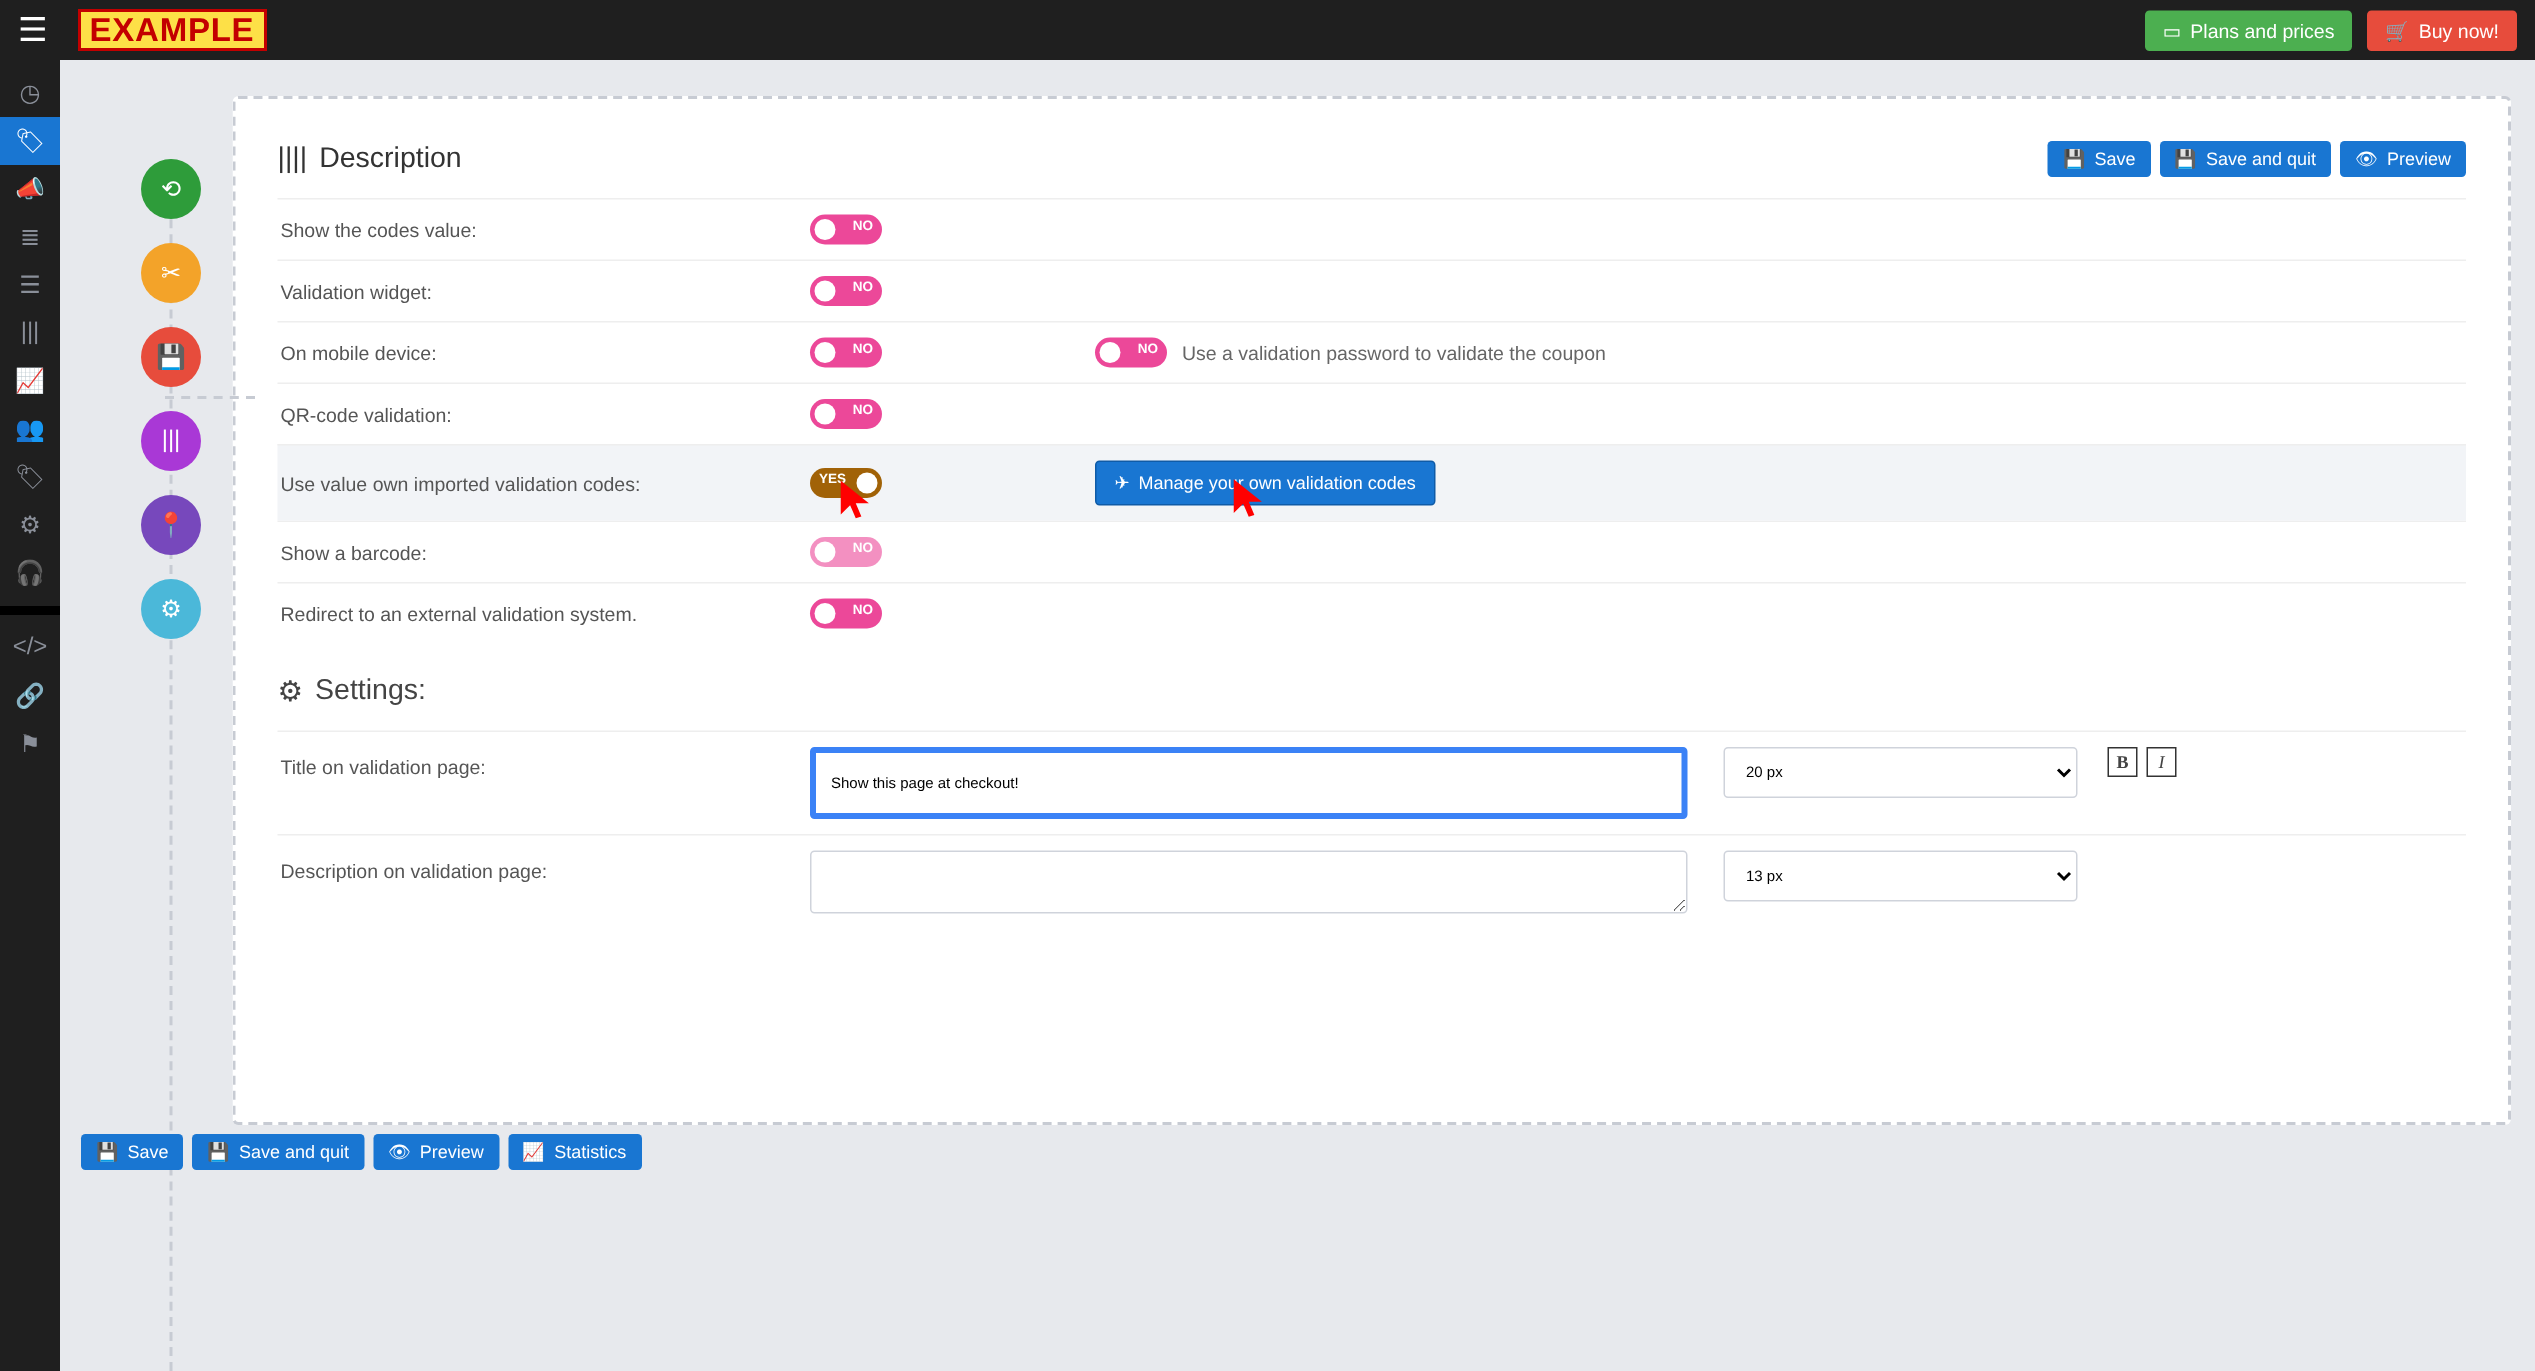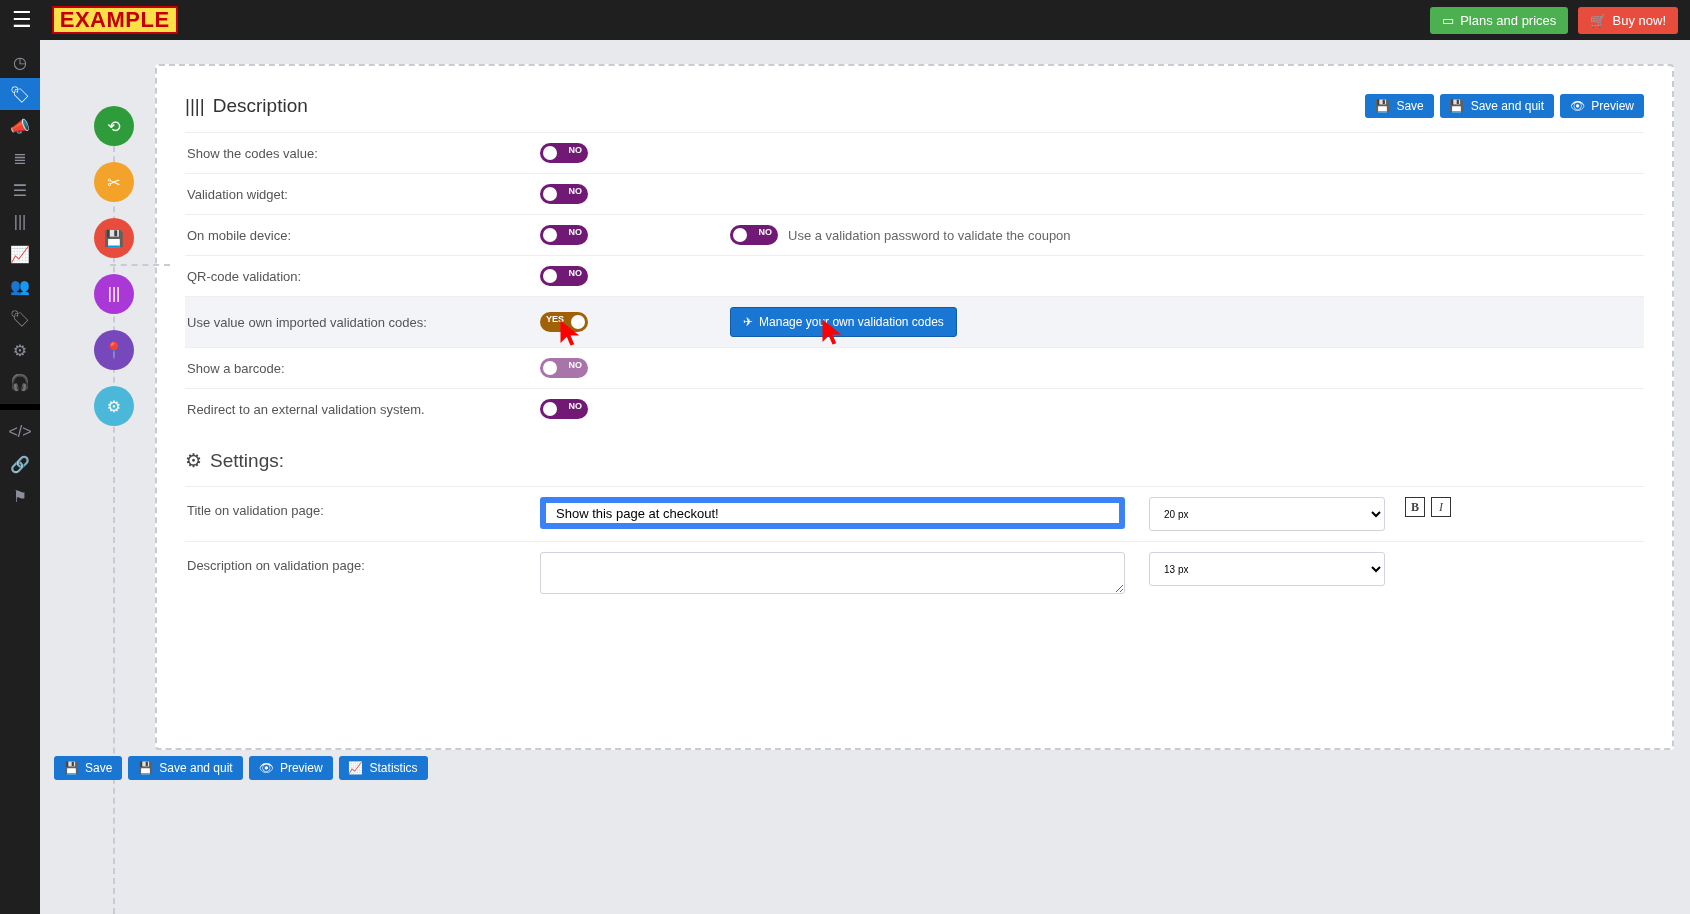--- a/index.html
+++ b/index.html
@@ -31,36 +31,36 @@
 .panel-title { font-size: 19px; color: #333; display: flex; align-items: center; gap: 8px; }
 .panel-actions { margin-left: auto; display: flex; gap: 6px; }
 .btn-blue { background: #1976d2; padding: 5px 10px; font-size: 12px; }
 .field-row { display: flex; align-items: center; padding: 10px 0; border-top: 1px solid #eee; min-height: 40px; }
 .field-row.first { border-top: 1px solid #eee; }
 .field-row.highlight { background: #f2f4f7; }
 .field-label { width: 355px; font-size: 13px; color: #555; padding-left: 2px; }
 .field-control { display: flex; align-items: center; gap: 18px; flex: 0 0 190px; }
 .field-extra { display: flex; align-items: center; gap: 10px; font-size: 13px; color: #666; }
 .toggle { width: 48px; height: 20px; border-radius: 10px; position: relative; }
-.toggle-no { background: #701a75; }
+.toggle-no { background: #ec4899; }
 .toggle-yes { background: #a16207; }
 .toggle .knob { position: absolute; width: 14px; height: 14px; border-radius: 50%; top: 3px; background: #fff; }
 .toggle-no .knob { left: 3px; }
 .toggle-yes .knob { right: 3px; }
 .toggle-text { position: absolute; top: 2px; font-size: 9px; font-weight: 700; color: #fff; }
 .toggle-no .toggle-text { right: 6px; }
 .toggle-yes .toggle-text { left: 6px; }
 .toggle-disabled { opacity: 0.6; }
 .btn-manage { background: #1976d2; border: 1px solid #0f5ba7; padding: 7px 12px; border-radius: 3px; color: #fff; font-size: 12px; display: inline-flex; align-items: center; gap: 6px; }
 .cursor { position: absolute; color: #ff0000; z-index: 10; }
 .section-title { font-size: 19px; margin: 20px 0 14px 0; display: flex; align-items: center; gap: 8px; }
 .settings-row { display: flex; align-items: flex-start; padding: 10px 0; border-top: 1px solid #eee; }
 .settings-row .field-label { width: 355px; padding-top: 6px; }
 .input-col { flex: 0 0 585px; margin-right: 24px; }
-.text-input { width: 100%; height: 32px; border: 6px solid #3b82f6; border-radius: 3px; padding: 0 10px; font-size: 13px; }
+.text-input { width: 100%; height: 48px; border: 4px solid #3b82f6; border-radius: 3px; padding: 0 10px; font-size: 10px; }
 .textarea { width: 100%; height: 42px; border: 1px solid #cfd3db; border-radius: 3px; padding: 6px 10px; font-size: 13px; resize: both; }
 .select-col { flex: 0 0 236px; margin-right: 20px; }
 .select { width: 100%; height: 34px; border: 1px solid #cfd3db; border-radius: 3px; font-size: 10px; background: #fff; padding: 0 10px; }
 .format-col { display: flex; gap: 6px; align-items: flex-start; }
 .fmt-btn { width: 20px; height: 20px; border: 1px solid #333; display: flex; align-items: center; justify-content: center; font-size: 12px; cursor: pointer; font-family: Georgia, serif; }
 .bottom-bar { position: absolute; left: 14px; bottom: 134px; display: flex; gap: 6px; }
 </style>
 </head>
 <body>
 

